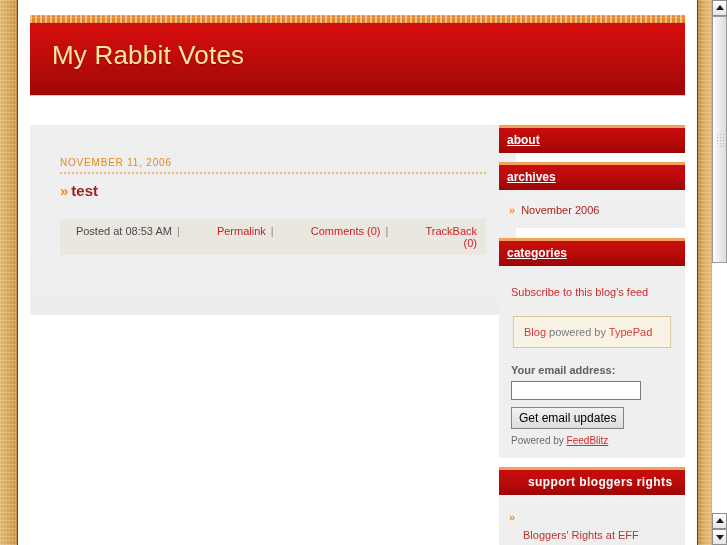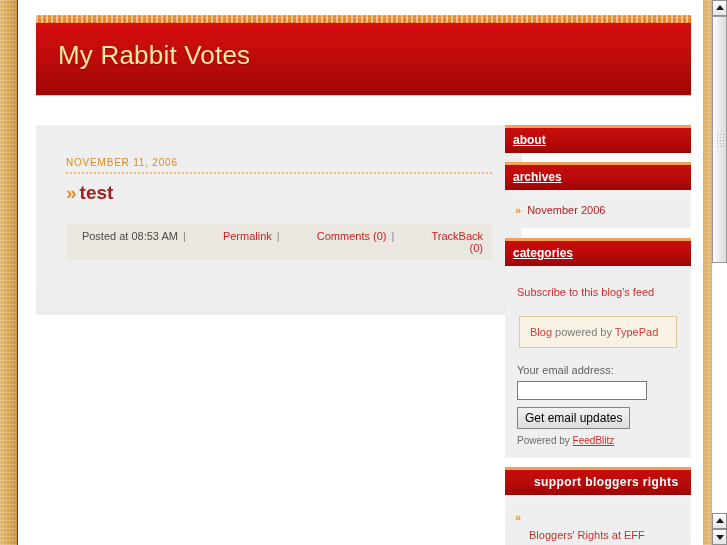--- a/index.html
+++ b/index.html
@@ -50,21 +50,21 @@
     background-image:
       repeating-linear-gradient(0deg, rgba(255,255,255,.22) 0px, rgba(255,255,255,.22) 1px, rgba(0,0,0,0) 1px, rgba(0,0,0,0) 4px),
       linear-gradient(90deg, #c68f3c 0%, #ddae60 45%, #e6bc74 100%);
     border-left: 1px solid #5c4522;
     box-sizing: border-box;
   }
 
   
   #page {
     position: absolute;
-    left: 25px; top: 0;
+    left: 19px; top: 0;
     width: 678px;
     height: 545px;
     background: #ffffff;
     overflow: hidden;
   }
 
   
   #banner-wrap {
     position: absolute;
     left: 11px;
@@ -119,21 +119,21 @@
     text-transform: uppercase;
     padding-bottom: 4px;
   }
   .post-date-rule {
     height: 0;
     border-bottom: 2px dotted #efb87c;
     margin-bottom: 8px;
   }
   .post-title {
     margin: 0 0 14px 0;
-    font-size: 19px;
+    font-size: 15px;
     font-weight: bold;
     color: #a32020;
     font-family: "Liberation Sans", sans-serif;
   }
   .post-title .chev {
     color: #ef8b1e;
     margin-right: 3px;
     font-weight: bold;
   }
   .post-body {
@@ -204,20 +204,21 @@
     font-size: 11px;
     color: #7a7a7a;
     margin: 4px 4px 14px 4px;
   }
   .typepad-box .tp-red { color: #d43a3a; }
 
   .email-label {
     font-size: 11px;
     color: #5f5f5f;
     padding: 2px 0 5px 2px;
+    font-weight: bold;
   }
   .email-input {
     width: 122px;
     height: 15px;
     border: 1px solid #7b7b7b;
     background: #ffffff;
     font-size: 11px;
     padding: 1px 3px;
     font-family: "Liberation Sans", sans-serif;
     display: block;

